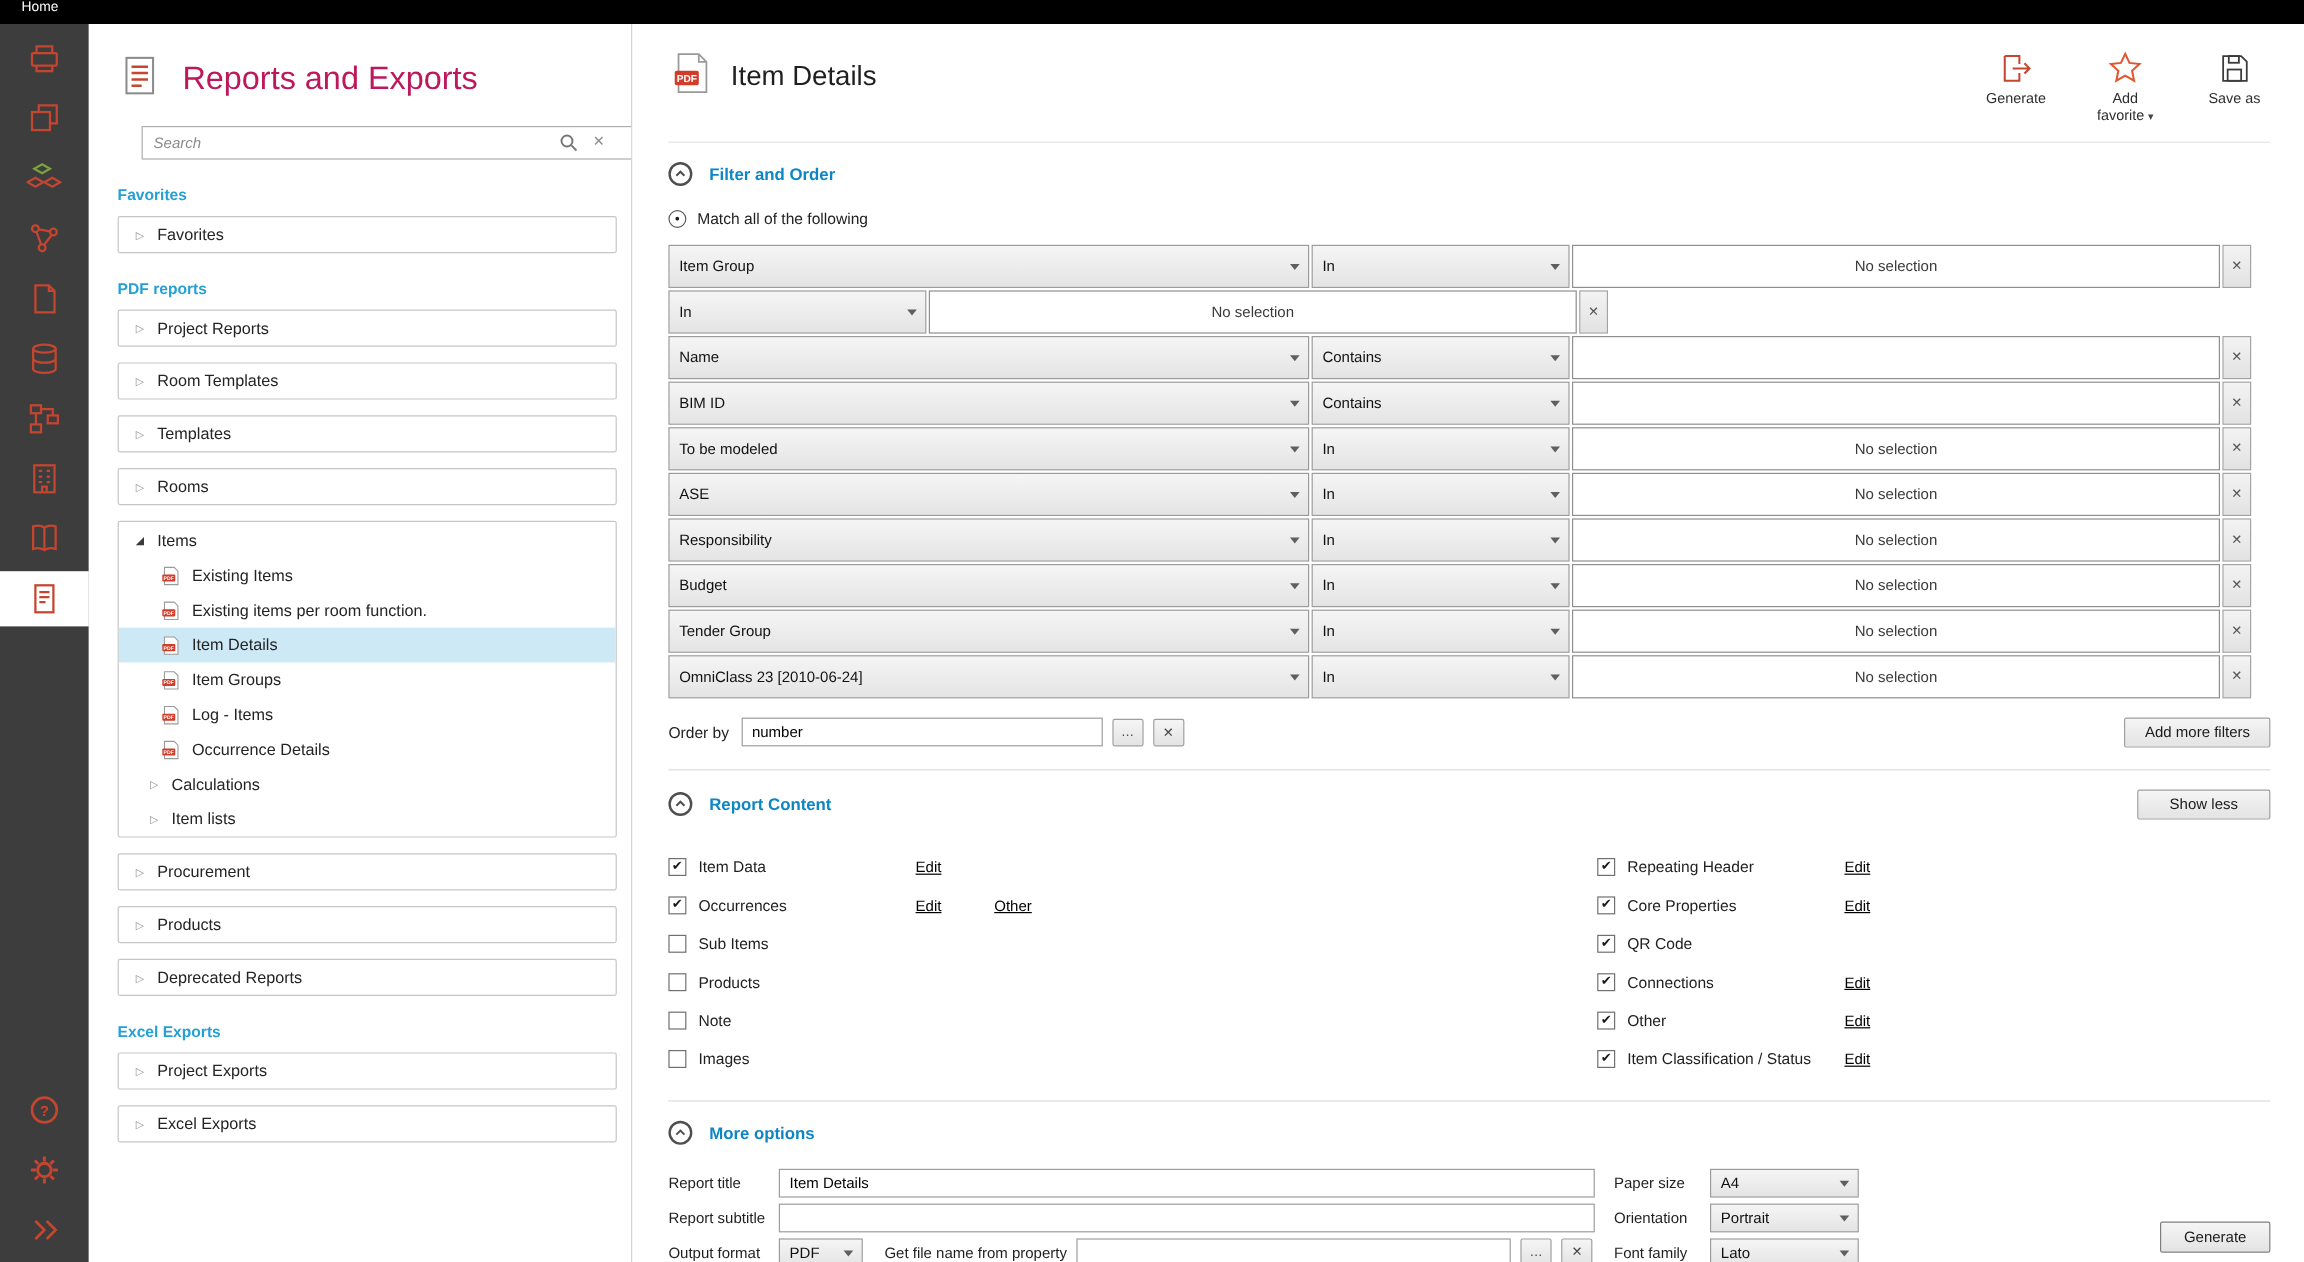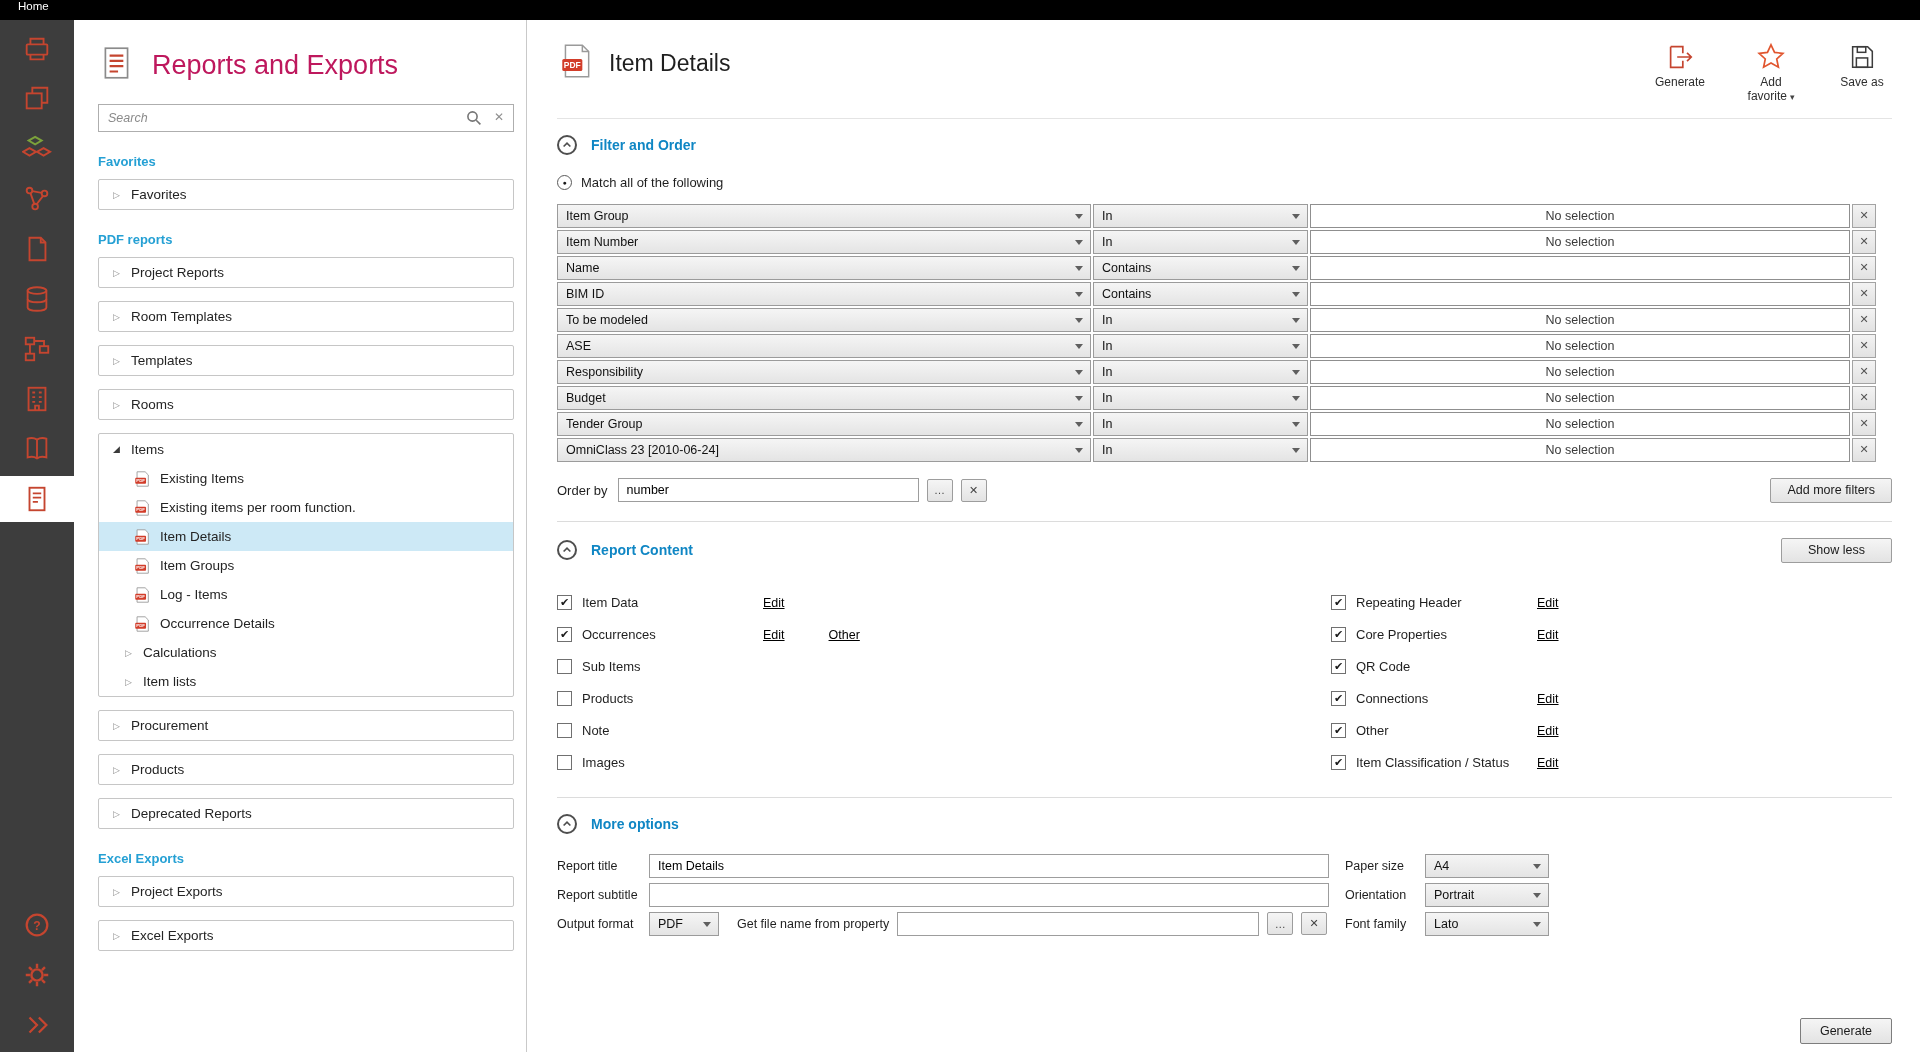--- a/index.html
+++ b/index.html
@@ -20,21 +20,21 @@
   .rail-spacer { margin-top:auto; }
 
   
   .sidebar { width:453px; flex:0 0 453px; background:#fff; border-right:1px solid #c9c9c9;
     padding:24px 12px 0 24px; overflow:hidden; }
   .sb-head { display:flex; align-items:center; gap:16px; }
   .sb-head svg { width:38px; height:38px; }
   .sb-title { font-size:27px; font-weight:400; color:#be185d; }
   .search { position:relative; margin-top:18px; }
   .search-input { width:100%; height:28px; border:1px solid #aeaeae; padding:0 56px 0 9px; font-size:12.5px;
-    font-family:"Liberation Sans",sans-serif; outline:none; }
+    font-family:"Liberation Sans",sans-serif; outline:none;margin-left:20px; }
   .search-input::placeholder { color:#8a8a8a; font-style:italic; }
   .s-mag { position:absolute; right:32px; top:6px; }
   .s-clear { position:absolute; right:10px; top:6px; color:#8f8f8f; font-size:12px; cursor:pointer; }
   .sec-label { color:#25a0d4; font-weight:bold; font-size:13px; margin:22px 0 10px; }
   .tbox { border:1px solid #c6c6c6; border-radius:2px; background:#fff; margin-bottom:13px; }
   .trow { height:29px; display:flex; align-items:center; padding-left:12px; gap:9px; font-size:13.5px; color:#242424; cursor:pointer; }
   .arrow { color:#8f8f8f; font-size:9px; width:11px; flex:0 0 11px; text-align:center; }
   .arrow.exp { color:#3a3a3a; }
   .trow.child { padding-left:34px; }
   .trow.subgroup { padding-left:24px; }
@@ -57,21 +57,21 @@
   .collapse { width:20px; height:20px; border:2px solid #4e4e4e; border-radius:50%; display:flex; align-items:center; justify-content:center; cursor:pointer; flex:0 0 20px; }
   .pt { color:#0f86c4; font-weight:bold; font-size:14px; }
   .p-title .btn { margin-left:auto; }
 
   .radio-row { display:flex; align-items:center; gap:9px; margin-top:20px; cursor:pointer; }
   .radio { width:15px; height:15px; border:1px solid #5a5a5a; border-radius:50%; display:flex; align-items:center; justify-content:center; background:#fff; }
   .radio .dot { font-size:7px; color:#1a1a1a; line-height:1; }
   .radio-label { font-size:13px; }
 
   .ftable { margin-top:14px; }
-  .fr { display:flex; gap:2px; margin-bottom:2px; height:24px; }
+  .fr { display:flex; gap:2px; margin-bottom:2px; height:36px; }
   .sel { position:relative; display:flex; align-items:center; border:1px solid #9b9b9b;
     background:linear-gradient(#f5f5f5,#e4e4e4); padding:0 20px 0 8px; font-size:12.5px; color:#111; cursor:pointer; }
   .chev { position:absolute; right:7px; top:50%; transform:translateY(-40%); width:0; height:0;
     border-left:4px solid transparent; border-right:4px solid transparent; border-top:5px solid #5f5f5f; }
   .sel.field { width:534px; }
   .sel.op { width:215px; }
   .val { width:540px; border:1px solid #8f8f8f; background:#fff; display:flex; align-items:center; justify-content:center;
     font-size:12.5px; color:#3a3a3a; cursor:pointer; }
   .xbtn { width:24px; border:1px solid #a3a3a3; background:linear-gradient(#f3f3f3,#e2e2e2);
     display:flex; align-items:center; justify-content:center; font-size:11px; color:#555; cursor:pointer; }
@@ -420,24 +420,20 @@
               <span class="chev"></span>
             </div>
           <div class="sel op">
               <span>In</span>
               <span class="chev"></span>
             </div>
           <div class="val">No selection</div>
           <div class="xbtn">✕</div>
         </div>
         <div class="fr">
-          <div class="sel field">
-              <span>Item Number</span>
-              <span class="chev"></span>
-            </div>
           <div class="sel op">
               <span>In</span>
               <span class="chev"></span>
             </div>
           <div class="val">No selection</div>
           <div class="xbtn">✕</div>
         </div>
         <div class="fr">
           <div class="sel field">
               <span>Name</span>

